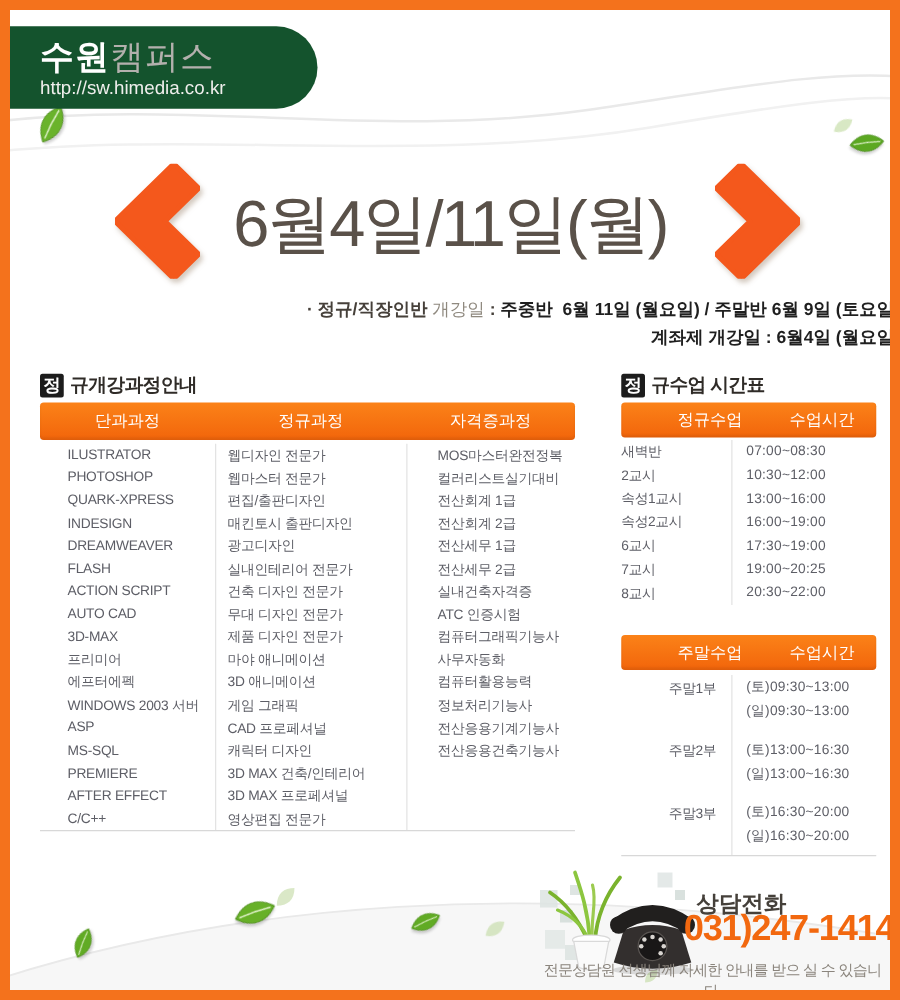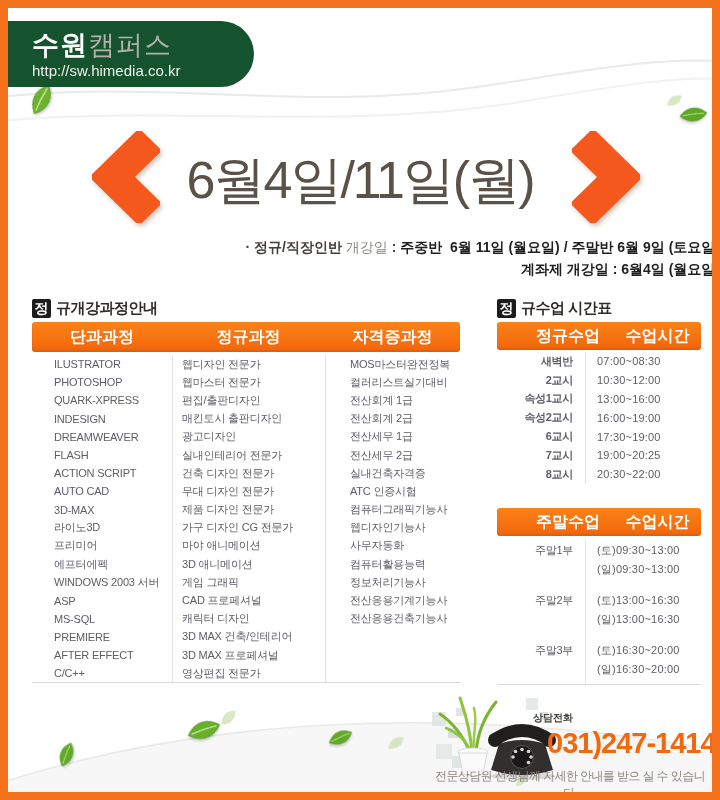--- a/index.html
+++ b/index.html
@@ -30,21 +30,21 @@
   .n-line2{font-weight:bold;color:#1f1f1f;margin-top:4px;}
   
   .sec-head{position:absolute;display:flex;align-items:center;gap:5px;z-index:3;}
   .badge{width:19px;height:19px;background:#1c1c1c;color:#fff;font-size:14px;font-weight:bold;
          display:flex;align-items:center;justify-content:center;border-radius:2px;}
   .sec-title{font-size:15px;font-weight:bold;color:#2f2b27;letter-spacing:-0.5px;}
   #courses-head{left:32px;top:299px;}
   #tt-head{left:497px;top:299px;}
   
   .thead{position:absolute;display:flex;align-items:center;border-radius:3px;color:#fff;
-         font-weight:bold;font-size:16px;z-index:3;
+         font-weight:normal;font-size:13px;z-index:3;
          background:linear-gradient(180deg,#fb8218,#f2650b);box-shadow:inset 0 -2px 2px rgba(0,0,0,.08);}
   #courses-thead{left:32px;top:322px;width:428px;height:30px;}
   #courses-thead .h1{width:140px;text-align:center;}
   #courses-thead .h2{width:153px;text-align:center;}
   #courses-thead .h3{flex:1;text-align:center;}
   #tt-thead1,#tt-thead2{left:497px;width:204px;height:28px;}
   #tt-thead1{top:322px;}
   #tt-thead2{top:508px;}
   .tth1{width:92px;text-align:center;padding-left:25px;}
   .tth2{flex:1;text-align:center;}
@@ -54,31 +54,31 @@
   .crow{display:flex;height:18.2px;align-items:center;font-size:11px;color:#5d5e66;letter-spacing:-0.2px;}
   .cc1{width:140px;padding-left:22px;box-sizing:border-box;}
   .cc2{width:153px;padding-left:10px;box-sizing:border-box;}
   .cc3{flex:1;padding-left:25px;box-sizing:border-box;}
   .vline{position:absolute;top:0;bottom:0;width:1px;background:#e3e3e3;}
   #courses-body .v1{left:140px;}
   #courses-body .v2{left:293px;}
   
   #tt-body1{position:absolute;left:497px;top:352px;width:204px;z-index:3;}
   .trow{display:flex;height:18.8px;align-items:center;font-size:11px;color:#5d5e66;}
-  .tn{width:76px;text-align:right;letter-spacing:-0.3px;font-weight:bold;}
+  .tn{width:76px;text-align:left;letter-spacing:-0.3px;}
   .tt{padding-left:24px;letter-spacing:0.2px;}
   #tt-body1 .v1,#tt-body2 .v1{left:88px;}
   #tt-body2{position:absolute;left:497px;top:540px;width:204px;height:144px;z-index:3;
             border-bottom:1px solid #d8d8d8;}
   .wgroup{display:flex;height:44px;margin-bottom:6px;}
   .wn{width:76px;text-align:right;font-size:11px;color:#5d5e66;padding-top:3px;letter-spacing:-0.3px;}
   .wt{padding-left:24px;font-size:11px;color:#5d5e66;line-height:19px;padding-top:1px;letter-spacing:0.2px;}
   
   #contact-illustration{position:absolute;left:432px;top:692px;z-index:3;}
-  #contact-label{position:absolute;left:533px;top:711px;font-size:10px;font-weight:bold;color:#45403a;z-index:3;}
+  #contact-label{position:absolute;left:557px;top:711px;font-size:18px;font-weight:bold;color:#45403a;z-index:3;}
   #contact-phone{position:absolute;left:547px;top:727px;font-size:29px;font-weight:bold;color:#f2680f;z-index:3;letter-spacing:-1px;}
   #footnote{position:absolute;left:428px;width:284px;top:768px;text-align:center;font-size:12px;
             color:#8b857d;letter-spacing:-0.6px;z-index:3;}
   .leaf{position:absolute;z-index:2;}
   .leaf.bright{filter:drop-shadow(1px 2px 1px rgba(0,0,0,.18));}
   .leaf.pale{opacity:.55;filter:blur(.6px);}
 </style>
 </head>
 <body>
 
@@ -206,25 +206,20 @@
         <span class="cc2">무대 디자인 전문가</span>
         <span class="cc3">ATC 인증시험</span>
       </div>
 
       <div class="crow">
         <span class="cc1">3D-MAX</span>
         <span class="cc2">제품 디자인 전문가</span>
         <span class="cc3">컴퓨터그래픽기능사</span>
       </div>
 
-      <div class="crow">
-        <span class="cc1">라이노3D</span>
-        <span class="cc2">가구 디자인 CG 전문가</span>
-        <span class="cc3">웹디자인기능사</span>
-      </div>
 
       <div class="crow">
         <span class="cc1">프리미어</span>
         <span class="cc2">마야 애니메이션</span>
         <span class="cc3">사무자동화</span>
       </div>
 
       <div class="crow">
         <span class="cc1">에프터에펙</span>
         <span class="cc2">3D 애니메이션</span>

